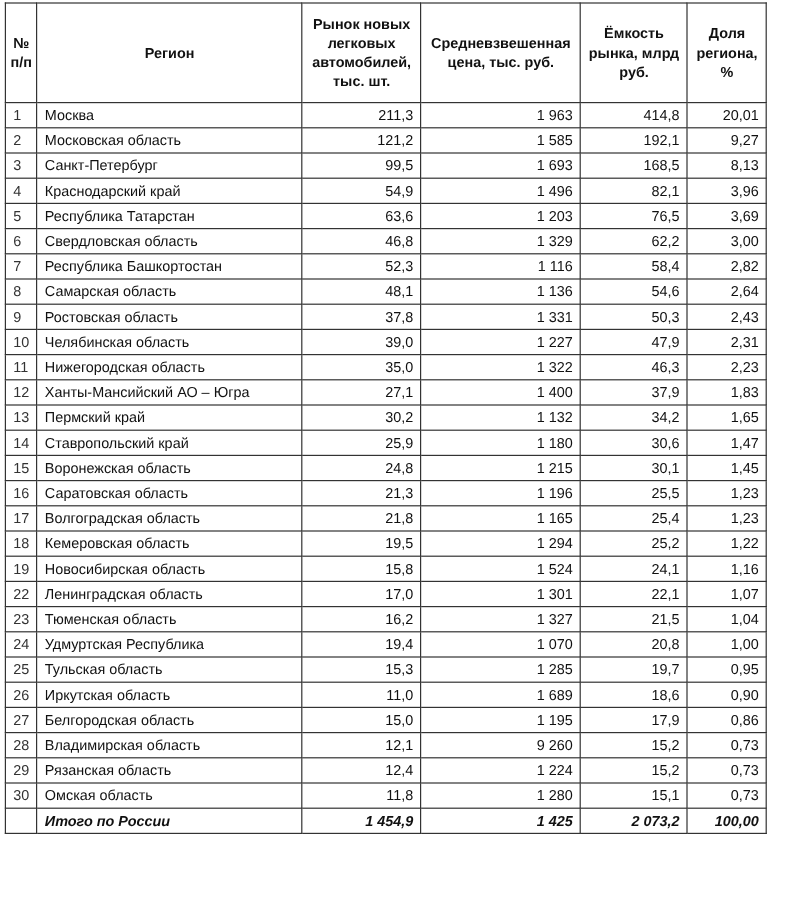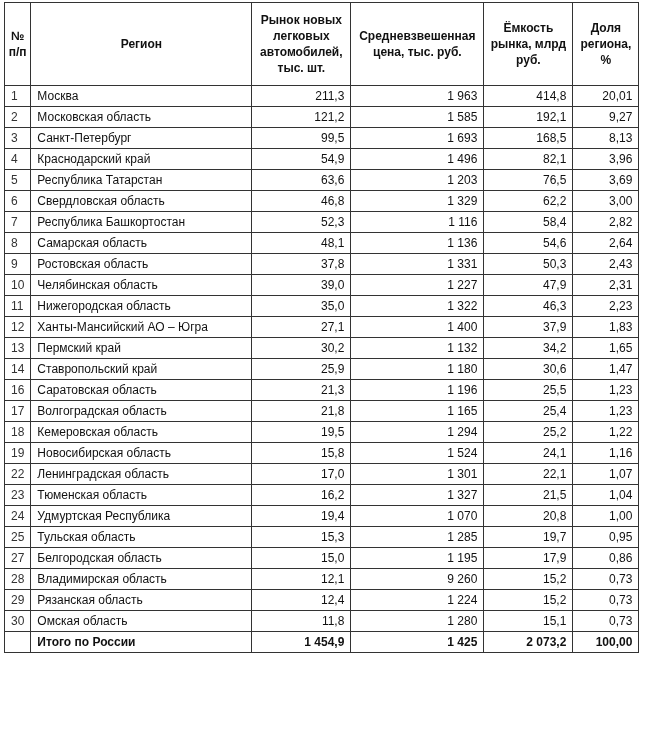--- a/index.html
+++ b/index.html
@@ -13,21 +13,21 @@
   }
   td, th { border: 1px solid #333; padding: 0 6px; white-space: nowrap; overflow: hidden; }
   thead th {
     height: 82px; font-weight: bold; font-size: 12px; text-align: center;
     white-space: normal; line-height: 16px; padding: 0 3px;
   }
   tbody td { height: 20px; line-height: 20px; }
   .c-num { text-align: left; color: #333; }
   .c-reg { text-align: left; margin-top: 20px; }
   .r { text-align: right; }
-  tr.total td { font-weight: bold; }
+  tr.total td { font-weight: bold; font-style: italic; }
   .col0 { width: 26px; } .col1 { width: 221px; } .col2 { width: 99px; }
   .col3 { width: 133px; } .col4 { width: 89px; } .col5 { width: 66px; }
 </style>
 </head>
 <body>
 
 <table>
   <colgroup>
     <col class="col0">
       <col class="col1">
@@ -153,20 +153,28 @@
       </tr>
       <tr>
         <td class="c-num">14</td>
         <td class="c-reg">Ставропольский край</td>
         <td class="r">25,9</td>
         <td class="r">1 180</td>
         <td class="r">30,6</td>
         <td class="r">1,47</td>
       </tr>
       <tr>
+        <td class="c-num">15</td>
+        <td class="c-reg">Воронежская область</td>
+        <td class="r">24,8</td>
+        <td class="r">1 215</td>
+        <td class="r">30,1</td>
+        <td class="r">1,45</td>
+      </tr>
+      <tr>
         <td class="c-num">16</td>
         <td class="c-reg">Саратовская область</td>
         <td class="r">21,3</td>
         <td class="r">1 196</td>
         <td class="r">25,5</td>
         <td class="r">1,23</td>
       </tr>
       <tr>
         <td class="c-num">17</td>
         <td class="c-reg">Волгоградская область</td>
@@ -215,20 +223,28 @@
         <td class="r">20,8</td>
         <td class="r">1,00</td>
       </tr>
       <tr>
         <td class="c-num">25</td>
         <td class="c-reg">Тульская область</td>
         <td class="r">15,3</td>
         <td class="r">1 285</td>
         <td class="r">19,7</td>
         <td class="r">0,95</td>
+      </tr>
+      <tr>
+        <td class="c-num">26</td>
+        <td class="c-reg">Иркутская область</td>
+        <td class="r">11,0</td>
+        <td class="r">1 689</td>
+        <td class="r">18,6</td>
+        <td class="r">0,90</td>
       </tr>
       <tr>
         <td class="c-num">27</td>
         <td class="c-reg">Белгородская область</td>
         <td class="r">15,0</td>
         <td class="r">1 195</td>
         <td class="r">17,9</td>
         <td class="r">0,86</td>
       </tr>
       <tr>

